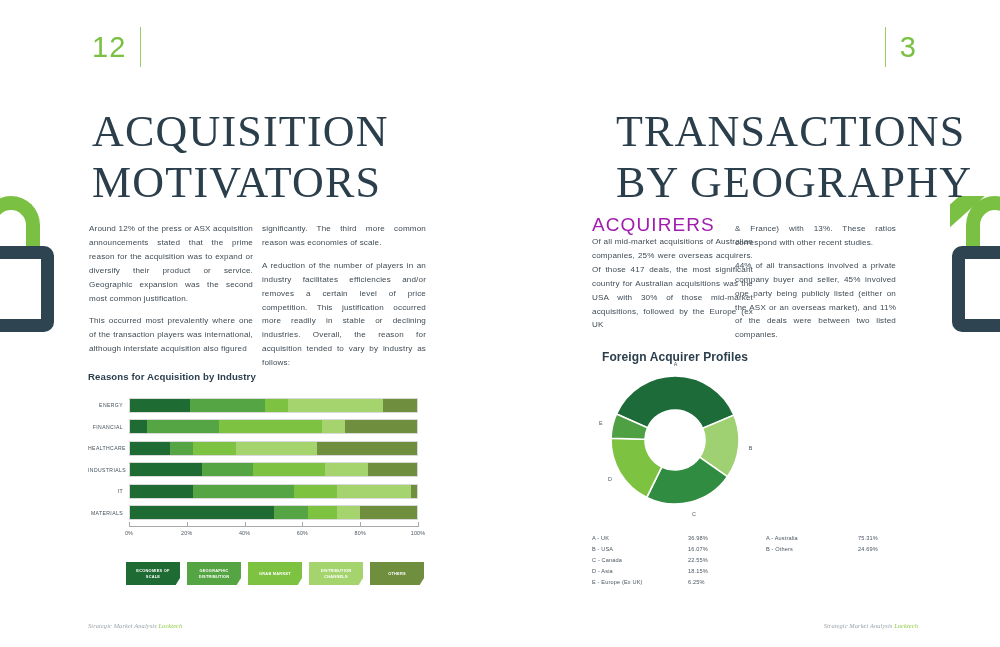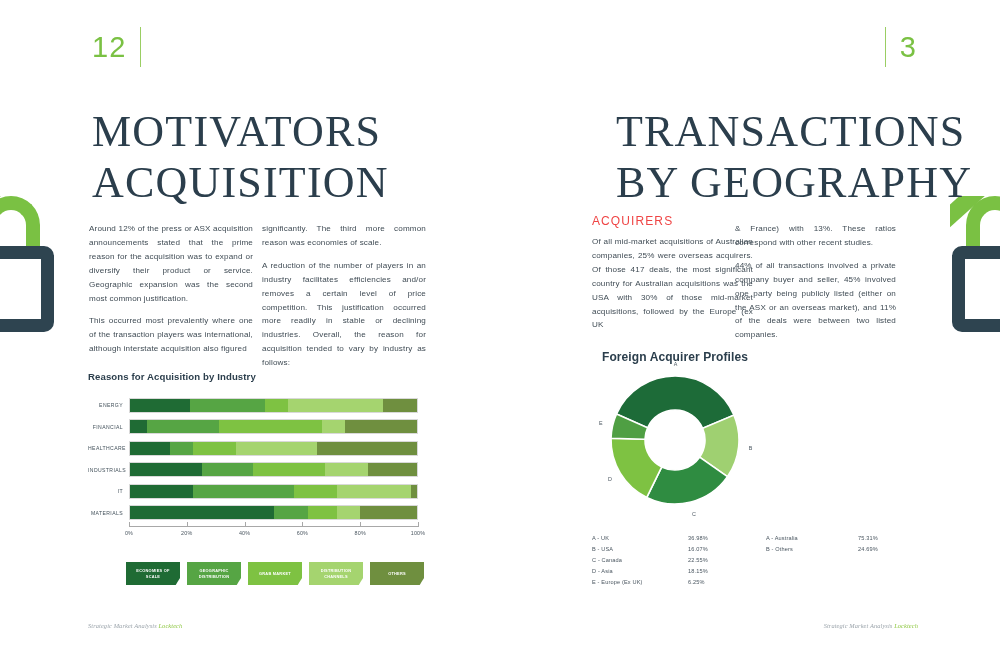--- a/index.html
+++ b/index.html
@@ -45,21 +45,21 @@
     font-size: 44px; line-height: 1.17;
     color: #2b3e4c; letter-spacing: 1.2px; font-weight: 400;
   }
   .display-title.left  { left: 92px; top: 106px; }
   .display-title.right { left: 616px; top: 106px; }
   .display-title .ln { display: block; white-space: nowrap; }
 
   
   .section-head {
     position: absolute; left: 592px; top: 214px;
-    font-size: 12px; color: #ef4444; letter-spacing: 1.1px; font-weight: 400;
+    font-size: 19px; color: #a21caf; letter-spacing: 1.1px; font-weight: 400;
   }
 
   
   .bodycol {
     position: absolute;
     font-size: 8.1px;
     line-height: 1.72;
     color: #3f4b54;
     text-align: justify;
     letter-spacing: 0.15px;
@@ -161,22 +161,22 @@
   <div class="pagenum-left">
     <span class="pagenum-text">12</span>
     <span class="pagenum-rule"></span>
   </div>
   <div class="pagenum-right">
     <span class="pagenum-rule"></span>
     <span class="pagenum-text">3</span>
   </div>
 
   <div class="display-title left">
+    <span class="ln">ACQUISITION</span>
     <span class="ln">MOTIVATORS</span>
-    <span class="ln">ACQUISITION</span>
   </div>
 
   <div class="bodycol" id="lcol1">
     <p>Around 12% of the press or ASX acquisition announcements stated that the prime reason for the acquisition was to expand or diversify their product or service. Geographic expansion was the second most common justification.</p>
     <p>This occurred most prevalently where one of the transaction players was international, although interstate acquisition also figured</p>
   </div>
   <div class="bodycol" id="lcol2">
     <p>significantly. The third more common reason was economies of scale.</p>
     <p>A reduction of the number of players in an industry facilitates efficiencies and/or removes a certain level of price competition. This justification occurred more readily in stable or declining industries. Overall, the reason for acquisition tended to vary by industry as follows:</p>
   </div>

